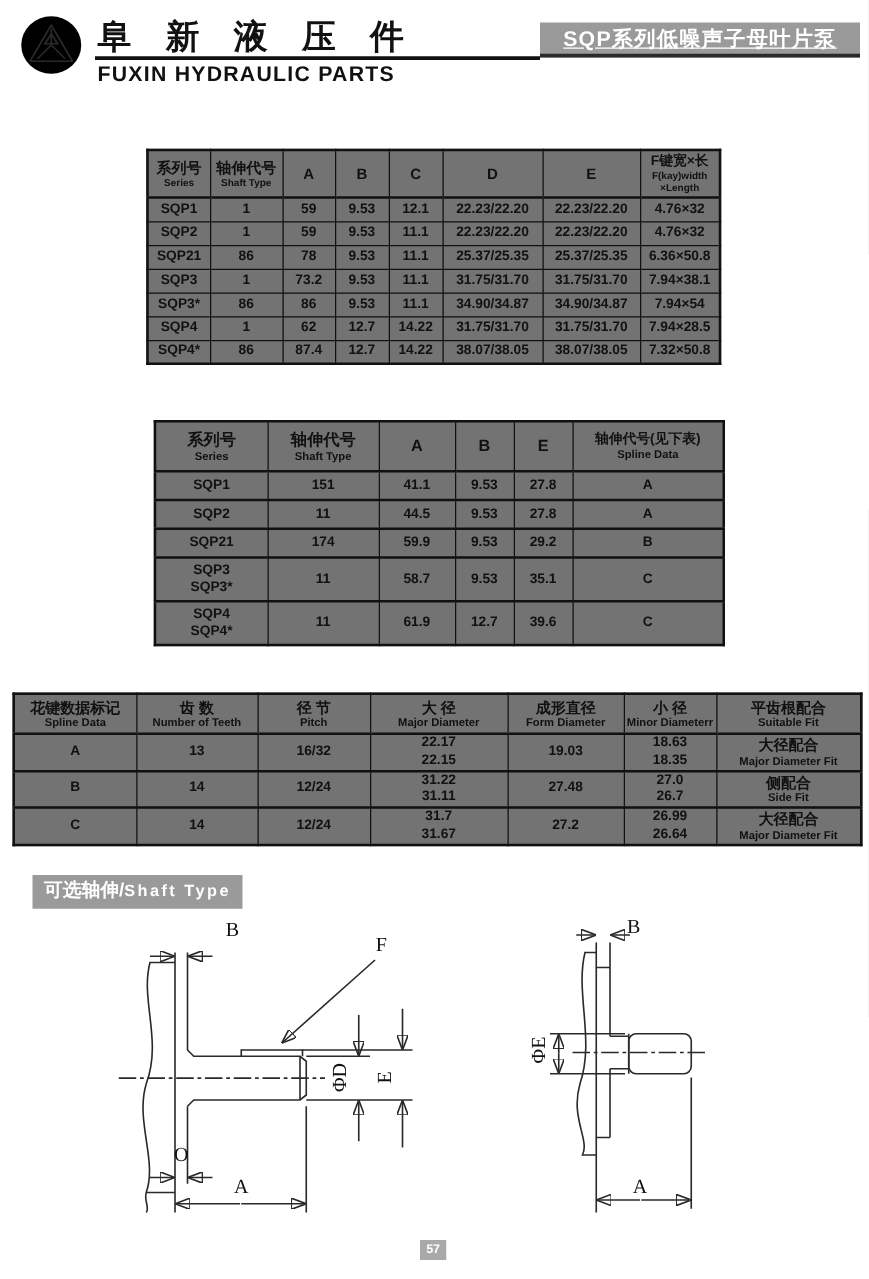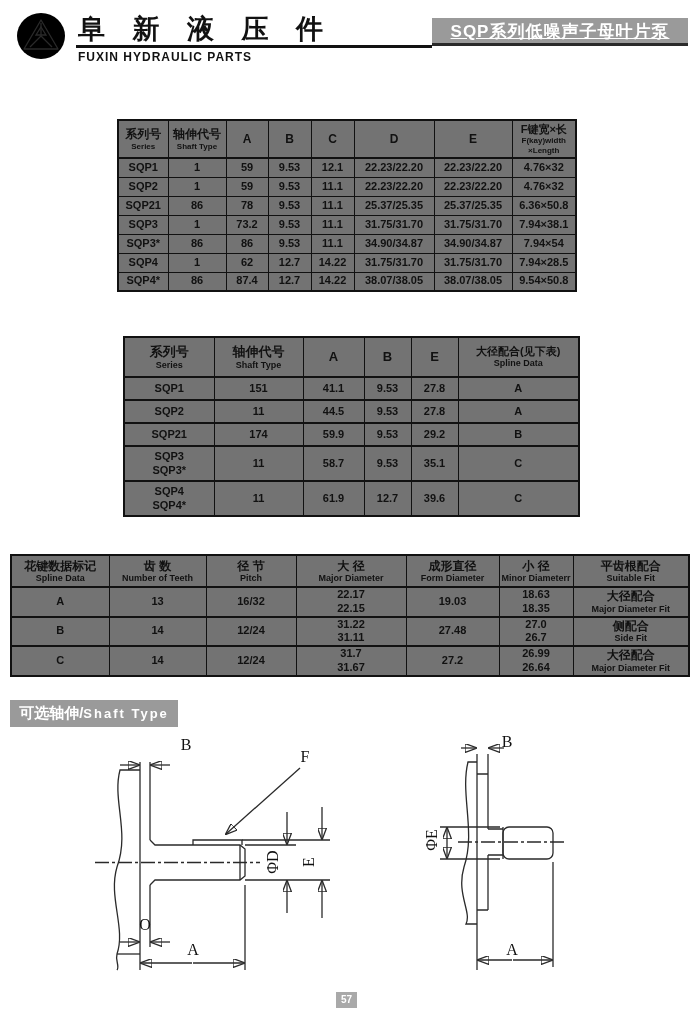--- a/index.html
+++ b/index.html
@@ -11,21 +11,21 @@
     padding-left:48px;
   }
   
   .logo { position:absolute; left:12px; top:9px; }
   .title-cn {
     position:absolute; left:78px; top:11px; font-size:27px; font-weight:bold;
     letter-spacing:10px; white-space:nowrap;
   }
   .title-underline { position:absolute; left:76px; top:45px; width:356px; height:3px; background:#111; }
   .title-en {
-    position:absolute; left:78px; top:50px; font-size:12px; font-weight:bold; letter-spacing:1px;
+    position:absolute; left:78px; top:50px; font-size:17px; font-weight:bold; letter-spacing:1px;
   }
   .banner {
     position:absolute; left:432px; top:18px; width:256px; height:28px;
     background:#9a9a9a; border-bottom:3px solid #2a2a2a;
     color:#fff; font-weight:bold; font-size:17px; text-align:center; line-height:27px;
     letter-spacing:1px; white-space:nowrap;text-decoration:underline;
   }
   
   table { position:absolute; border-collapse:collapse; table-layout:fixed; background:#737373; }
   th, td {
@@ -47,21 +47,21 @@
   .t2 .cn { font-size:13px; }
   .t2 .en { font-size:9px; }
   .t2 tbody tr { border-top:2px solid #111; }
   .t3 { left:10px; top:554px; width:678px; }
   .t3 thead th { height:32px; }
   .t3 tbody td { height:29px; }
   .t3 tbody tr { border-top:2px solid #111; }
   .t3 .en { font-size:9px; }
   
   .shaft-banner {
-    position:absolute; left:10px; top:700px; width:168px; height:27px;
+    position:absolute; left:26px; top:700px; width:168px; height:27px;
     background:#9a9a9a; color:#fff; font-weight:bold; text-align:center;
     line-height:26px; white-space:nowrap;
   }
   .shaft-banner .b-cn { font-size:15px; }
   .shaft-banner .b-en { font-size:13px; letter-spacing:2px; }
   
   .drawing { position:absolute; }
   .dw-left  { left:60px;  top:732px; }
   .dw-right { left:400px; top:732px; }
   svg path, svg line, svg rect { fill:none; stroke:#2a2a2a; stroke-width:1.3; }
@@ -200,21 +200,21 @@
           <td>7.94×28.5</td>
         </tr>
       <tr>
           <td>SQP4*</td>
           <td>86</td>
           <td>87.4</td>
           <td>12.7</td>
           <td>14.22</td>
           <td>38.07/38.05</td>
           <td>38.07/38.05</td>
-          <td>9.54×50.8</td>
+          <td>7.32×50.8</td>
         </tr>
     </tbody>
   </table>
 
   <table class="t2">
     <colgroup>
         <col style="width:90px">
         <col style="width:89px">
         <col style="width:61px">
         <col style="width:47px">
@@ -234,21 +234,21 @@
         <th>
             <div class="cn">A</div>
           </th>
         <th>
             <div class="cn">B</div>
           </th>
         <th>
             <div class="cn">E</div>
           </th>
         <th>
-            <div class="cn" style="font-size:11px">大径配合(见下表)</div>
+            <div class="cn" style="font-size:11px">轴伸代号(见下表)</div>
             <div class="en">Spline Data</div>
           </th>
       </tr>
     </thead>
     <tbody>
       <tr>
           <td>SQP1</td>
           <td>151</td>
           <td>41.1</td>
           <td>9.53</td>

